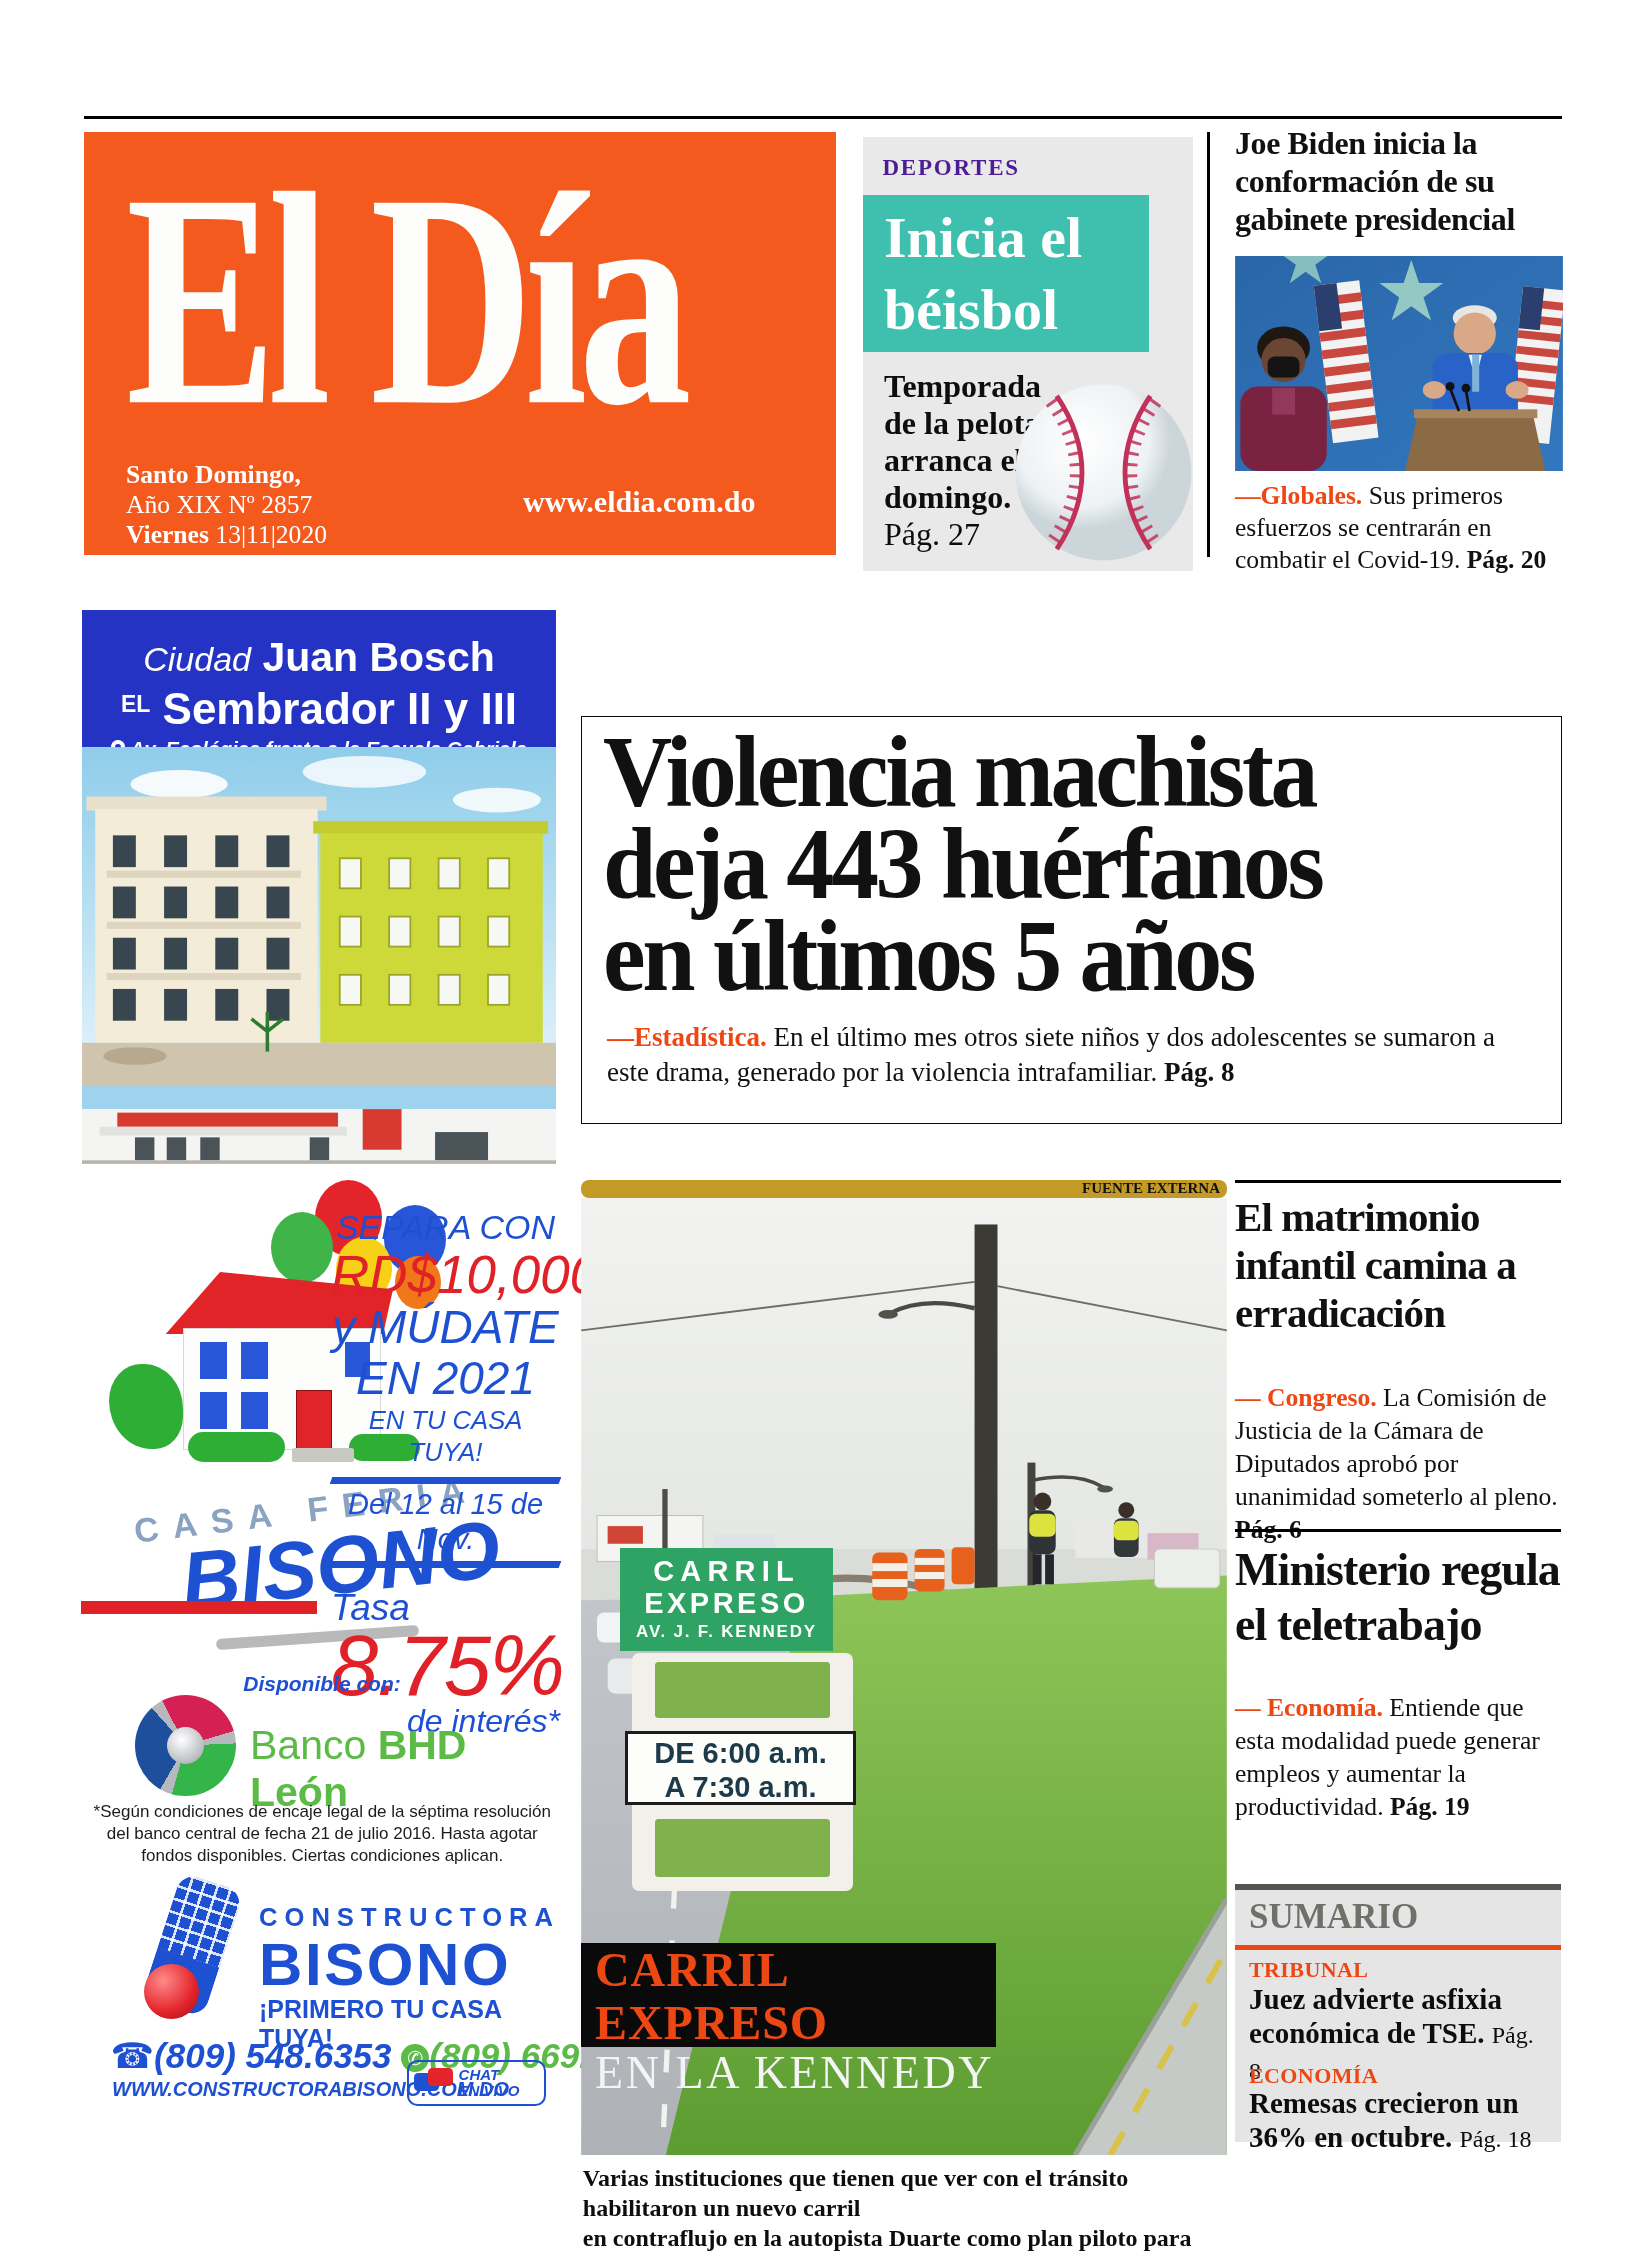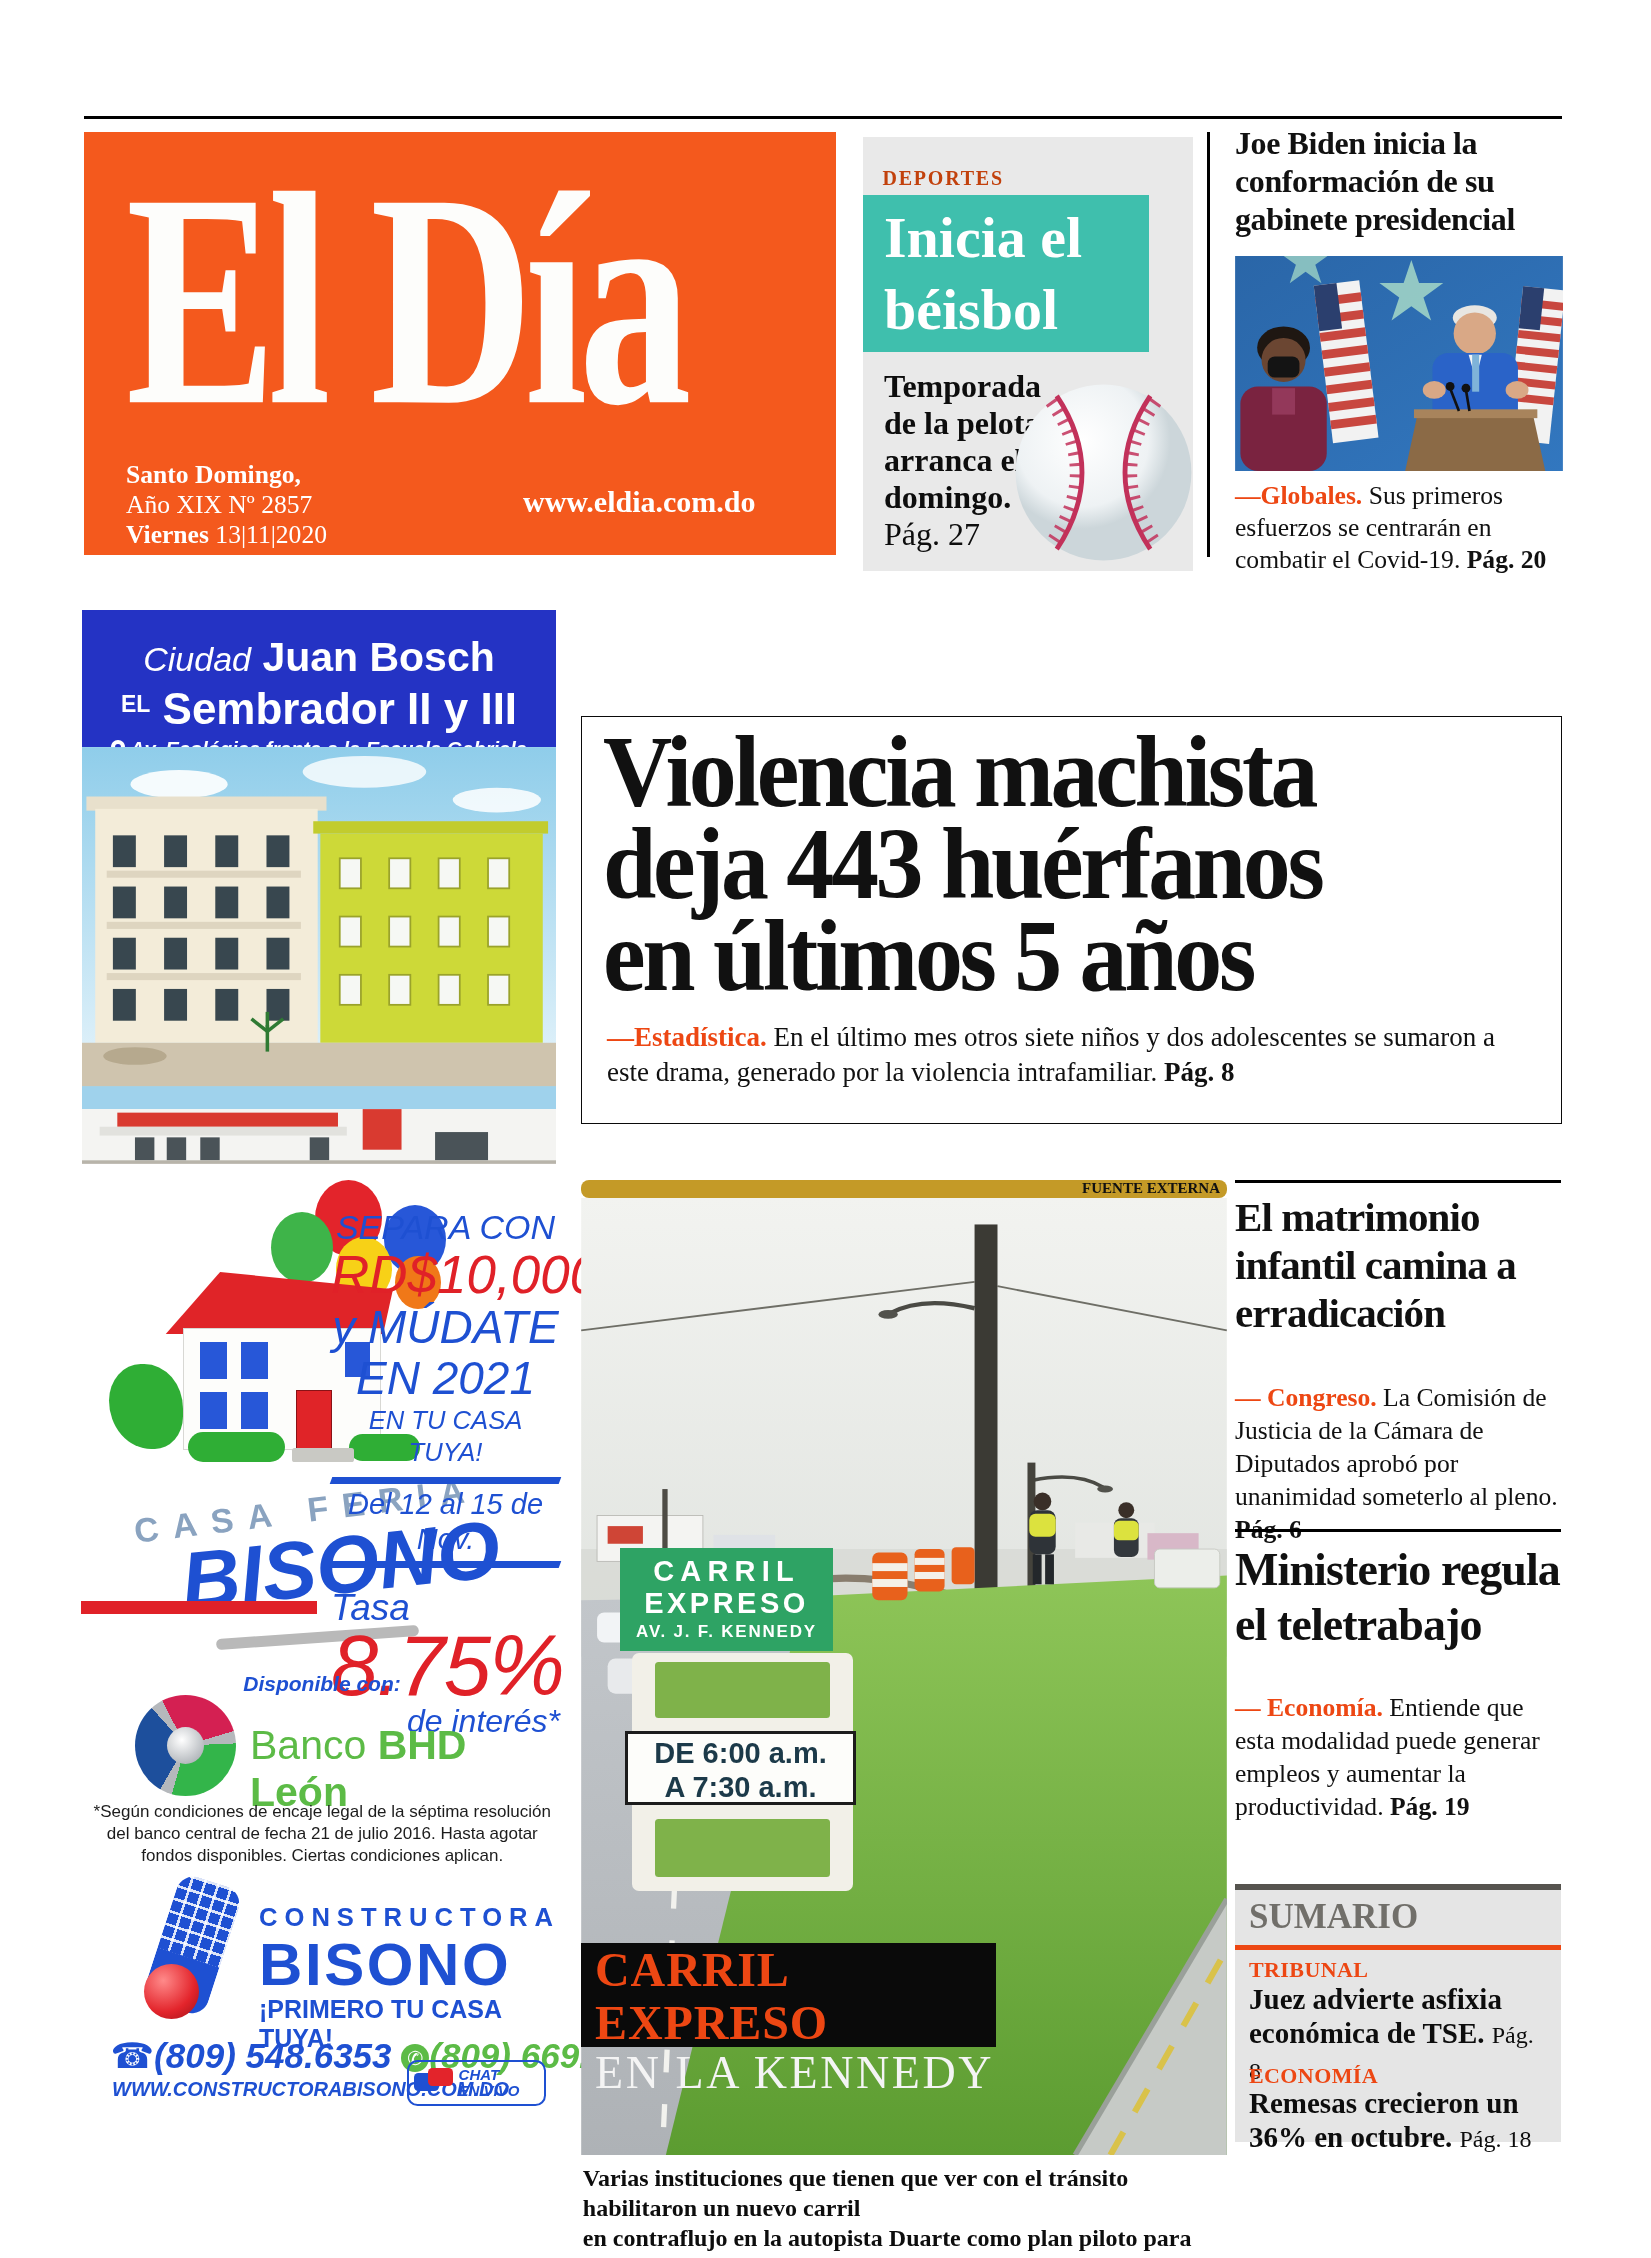--- a/index.html
+++ b/index.html
@@ -10,21 +10,21 @@
   .accent{color:#ED4713;}
   
   .toprule{left:84px;top:116px;width:1478px;height:2.6px;background:#000;}
   .masthead{left:84px;top:132px;width:752px;height:423px;background:#F4591D;}
   .masthead-title{left:42px;top:25px;font-weight:bold;font-size:282px;line-height:265px;color:#fdfdfb;
                   letter-spacing:-10.6px;transform:scale(0.80,1.08);transform-origin:0 0;white-space:nowrap;}
   .mh-meta{left:42px;top:328px;color:#fff;font-size:25.6px;line-height:30px;}
   .mh-web{left:439px;top:353px;color:#fff;font-size:30px;font-weight:bold;}
   
   .sports{left:863px;top:137px;width:330px;height:434px;background:#E9E9E9;}
-  .sports-kicker{left:19.4px;top:30px;color:#c2410c;font-weight:bold;font-size:20px;letter-spacing:1.8px;}
+  .sports-kicker{left:19.4px;top:18px;color:#4c1d95;font-weight:bold;font-size:23px;letter-spacing:1.8px;}
   .sports-teal{left:0;top:58px;width:286px;height:157px;background:#3FBFAD;color:#fff;font-weight:bold;
                font-size:58px;line-height:72px;padding:7px 0 0 21px;box-sizing:border-box;}
   .sports-deck{left:21px;top:231px;width:184px;font-weight:bold;font-size:32px;line-height:37px;color:#0d0d0d;}
   .sports-page{font-weight:normal;}
   .vrule{left:1207px;top:132px;width:2.6px;height:425px;background:#000;}
   
   .world{left:1235px;top:124px;width:328px;}
   .world-head{font-weight:bold;font-size:32px;line-height:38px;letter-spacing:-0.4px;}
   .world-photo{left:0;top:132px;width:328px;height:215px;}
   .world-cap{left:0;top:356px;width:328px;font-size:25.6px;line-height:32px;}

